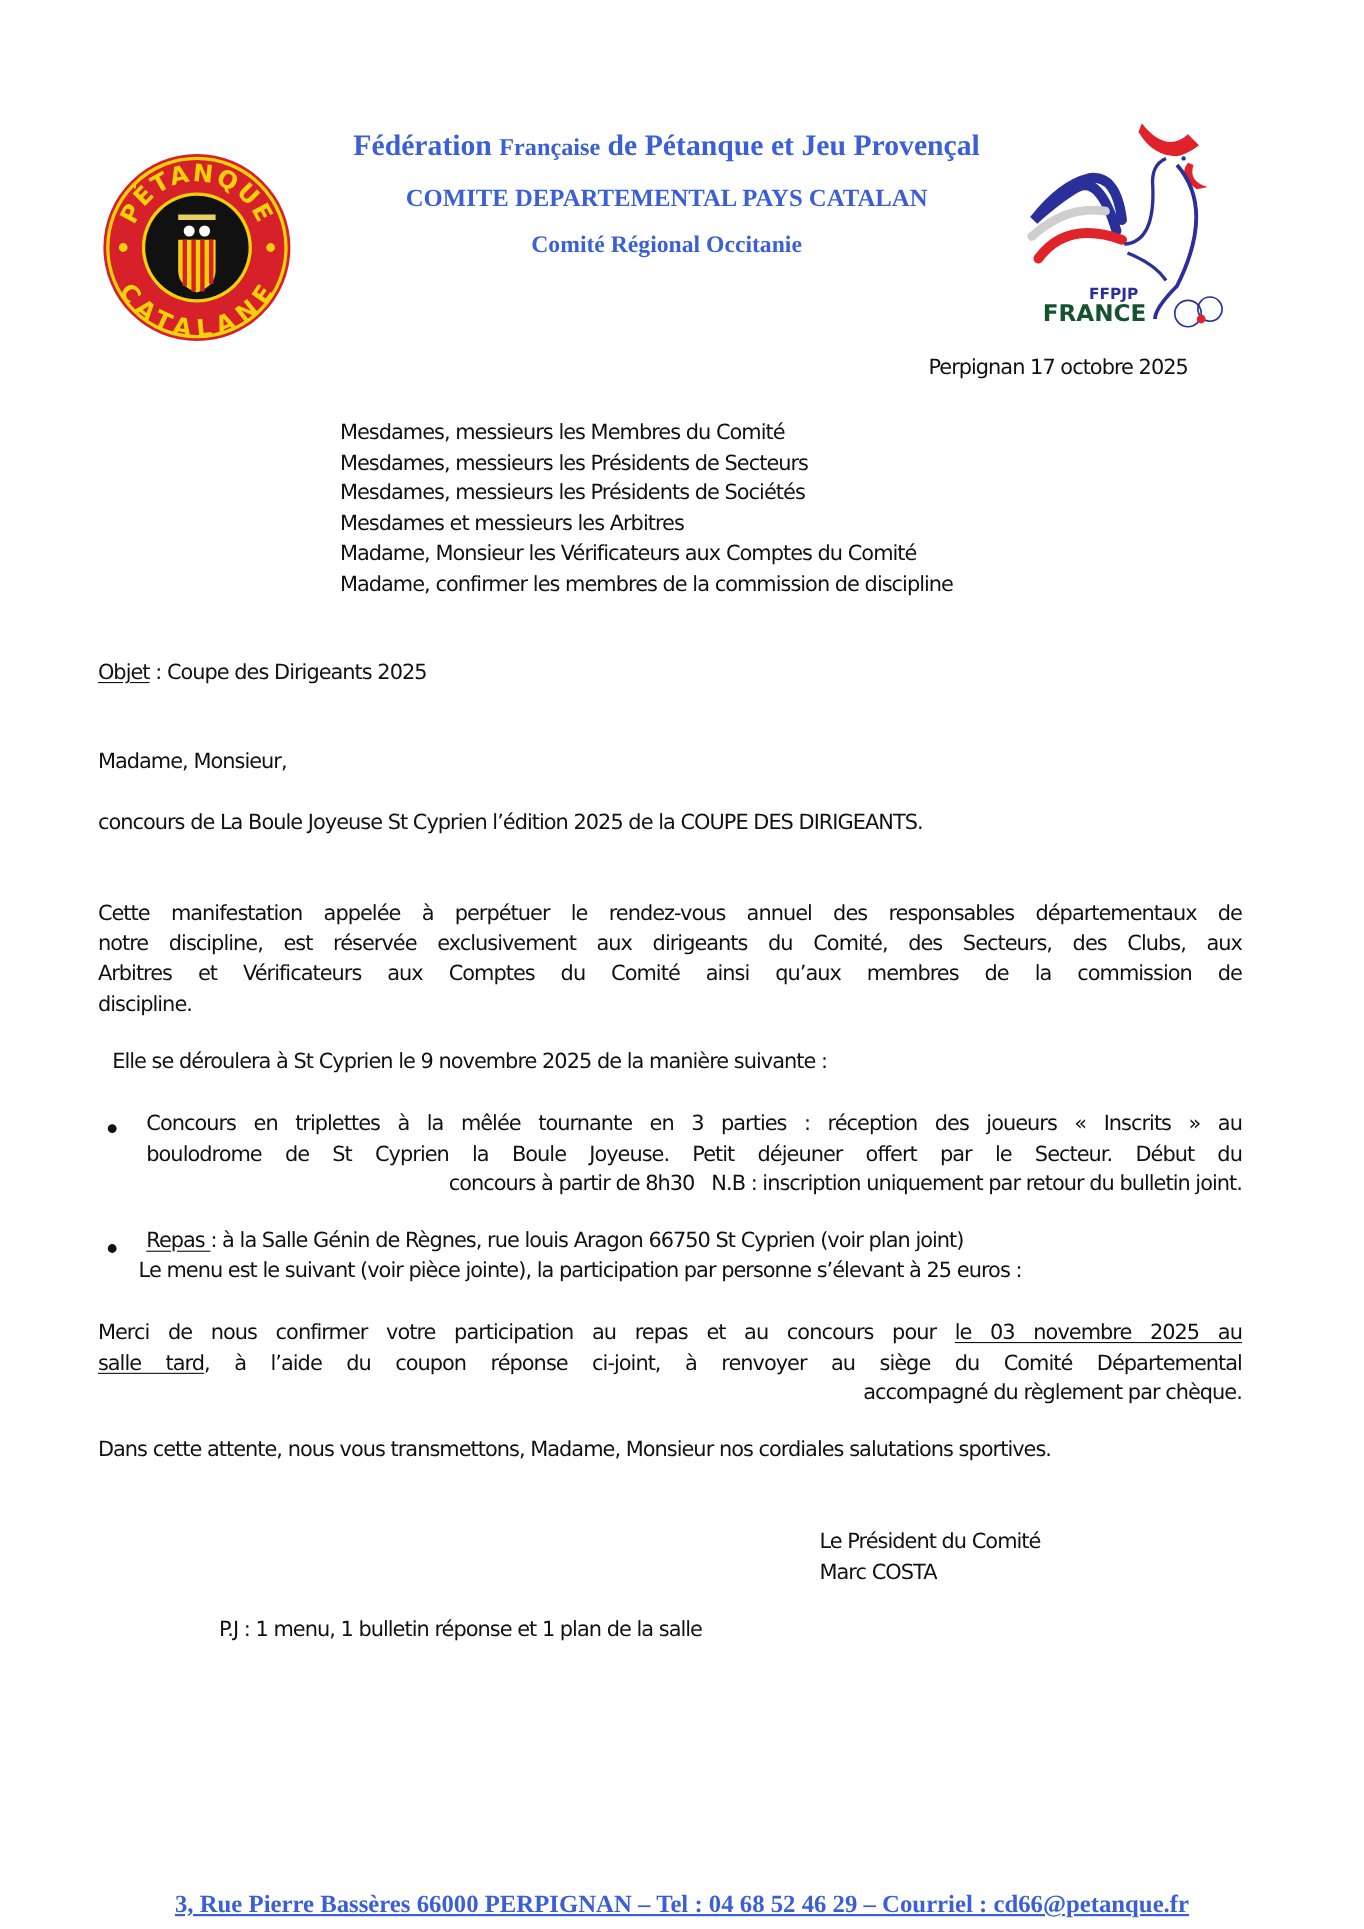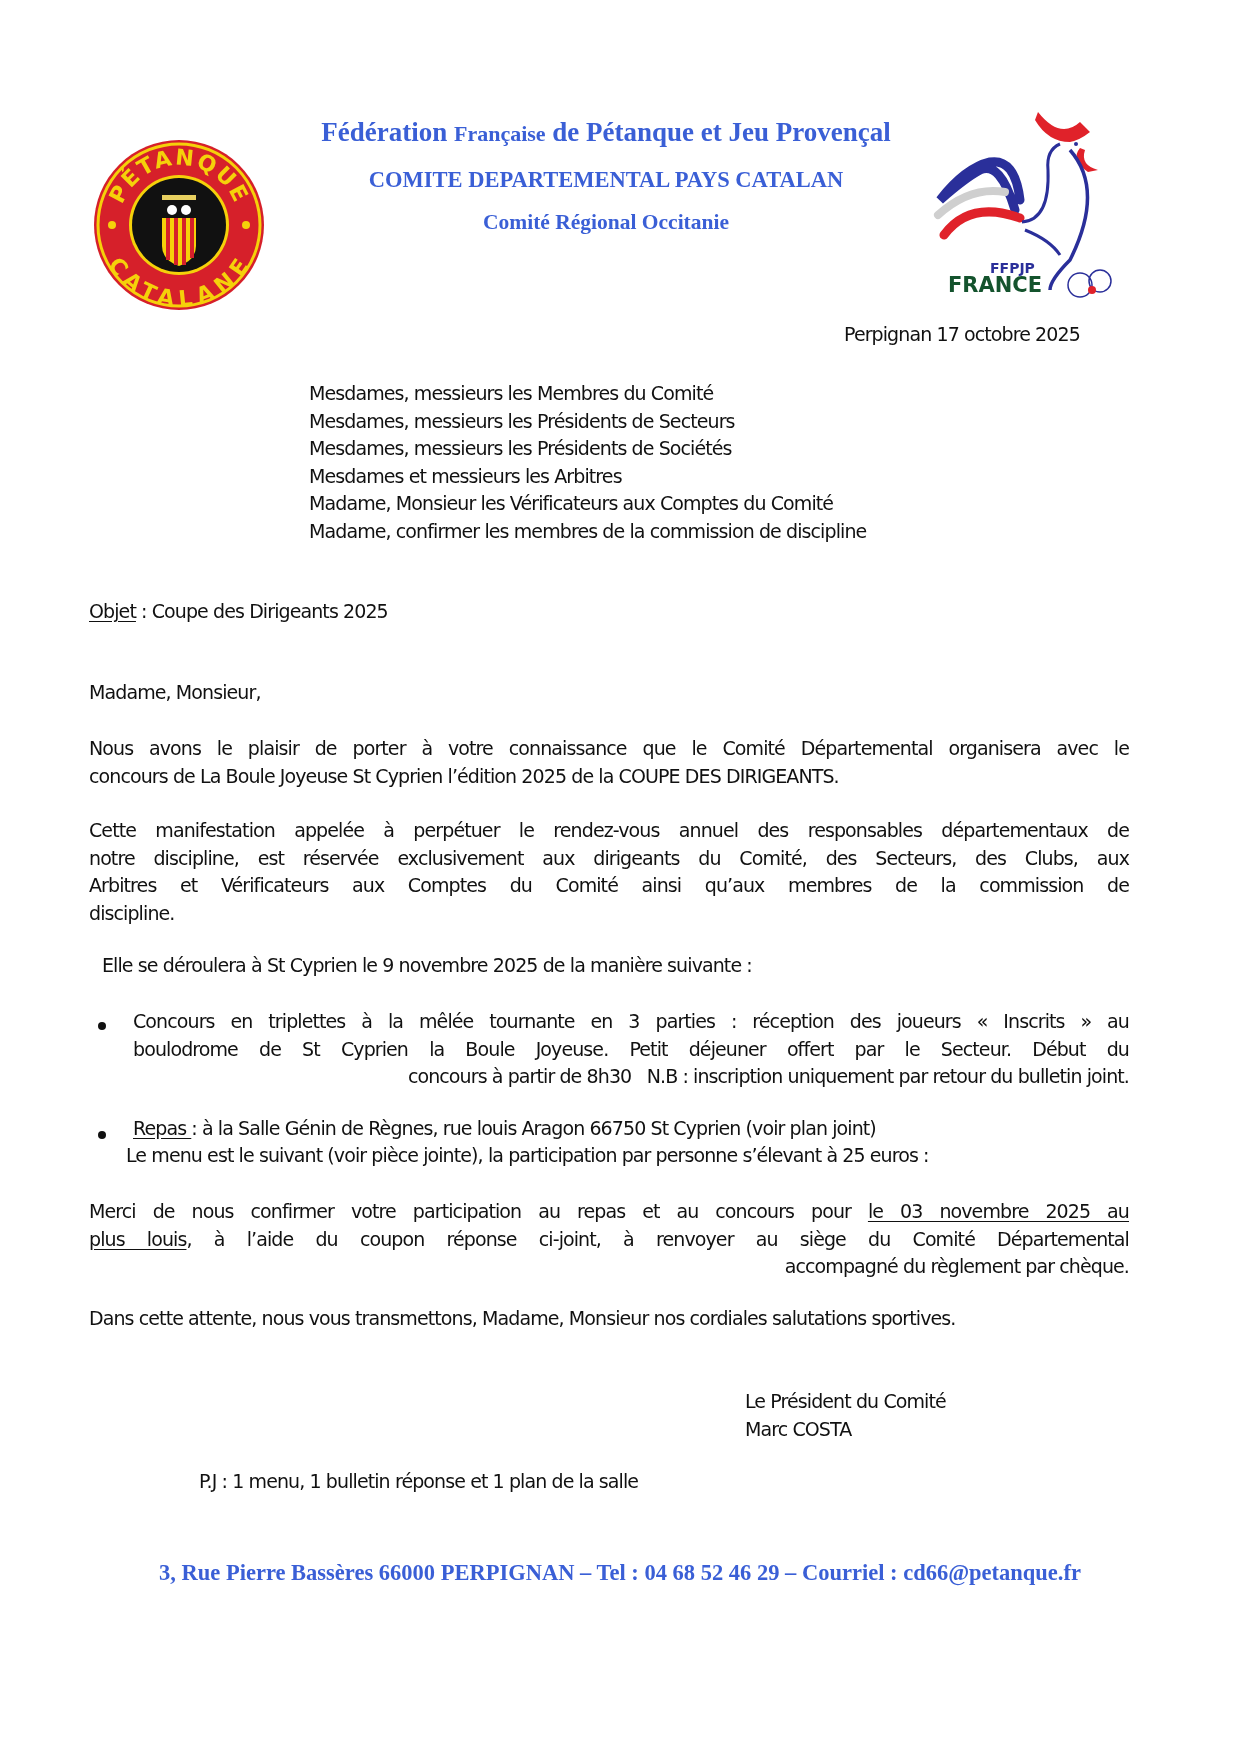--- a/index.html
+++ b/index.html
@@ -9,21 +9,21 @@
   .hdr1 { top:117px; left:0; width:1240px; text-align:center; font-size:27px; padding-left:0; }
   .hdr1 .small { font-size:22px; }
   .hdr2 { top:167px; width:1240px; text-align:center; font-size:22.5px; }
   .hdr3 { top:210px; width:1240px; text-align:center; font-size:21.5px; }
   .hdrwrap { left:-14px; }
   .body-text { font-family:"DejaVu Sans", sans-serif; font-size:19px; letter-spacing:-0.9px; word-spacing:0px; transform-origin:left top; }
   .line { white-space:nowrap; position:absolute; }
   .just { text-align:justify; text-align-last:justify; white-space:nowrap; display:block; }
   .u { text-decoration:underline; text-underline-offset:3px; }
   .bullet { position:absolute; width:8px; height:8px; border-radius:50%; background:#111; }
-  .footer { left:0; top:1560px; width:1240px; text-align:center; font-size:22.5px; }
+  .footer { left:0; top:1718px; width:1240px; text-align:center; font-size:22.5px;text-decoration:underline; }
 </style>
 </head>
 <body>
 
 <div class="abs" style="left:92px; top:138px; width:174px; height:174px;">
   <svg width="174" height="174" viewBox="0 0 174 174">
     <defs>
       <path id="arcTop" d="M 27 87 A 60 60 0 0 1 147 87"></path>
       <path id="arcBot" d="M 22 87 A 65 65 0 0 0 152 87"></path>
     </defs>
@@ -89,21 +89,20 @@
   <div class="line-r">Madame, confirmer les membres de la commission de discipline</div>
 </div>
 
 <div class="abs body-text line" style="left:89px; top:600px;">
   <span class="u">Objet</span><span> : Coupe des Dirigeants 2025</span>
 </div>
 
 <div class="abs body-text line" style="left:89px; top:681px;">Madame, Monsieur,</div>
 
 <div class="abs body-text" style="left:89px; top:735px; width:1040px; line-height:27.5px;">
-  <span class="just">Nous avons le plaisir de porter à votre connaissance que le Comité Départemental organisera avec le</span>
   <span style="white-space:nowrap;">concours de La Boule Joyeuse St Cyprien l’édition 2025 de la COUPE DES DIRIGEANTS.</span>
 </div>
 
 <div class="abs body-text" style="left:89px; top:817px; width:1040px; line-height:27.5px;">
   <span class="just">Cette manifestation appelée à perpétuer le rendez-vous annuel des responsables départementaux de</span>
   <span class="just">notre discipline, est réservée exclusivement aux dirigeants du Comité, des Secteurs, des Clubs, aux</span>
   <span class="just">Arbitres et Vérificateurs aux Comptes du Comité ainsi qu’aux membres de la commission de</span>
   <span style="display:block;">discipline.</span>
 </div>
 
@@ -117,21 +116,21 @@
 </div>
 
 <div class="bullet" style="left:98px; top:1131px;"></div>
 <div class="abs body-text line" style="left:133px; top:1117px;">
   <span class="u">Repas </span><span>: à la Salle Génin de Règnes, rue louis Aragon 66750 St Cyprien (voir plan joint)</span>
 </div>
 <div class="abs body-text line" style="left:126px; top:1144px;">Le menu est le suivant (voir pièce jointe), la participation par personne s’élevant à 25 euros :</div>
 
 <div class="abs body-text" style="left:89px; top:1198px; width:1040px; line-height:27.5px;">
   <span class="just"><span>Merci de nous confirmer votre participation au repas et au concours pour </span><span class="u">le 03 novembre 2025 au</span></span>
-  <span class="just"><span class="u">plus louis</span><span>, à l’aide du coupon réponse ci-joint, à renvoyer au siège du Comité Départemental</span></span>
+  <span class="just"><span class="u">salle tard</span><span>, à l’aide du coupon réponse ci-joint, à renvoyer au siège du Comité Départemental</span></span>
   <span style="display:block;text-align:right;">accompagné du règlement par chèque.</span>
 </div>
 
 <div class="abs body-text line" style="left:89px; top:1307px;">Dans cette attente, nous vous transmettons, Madame, Monsieur nos cordiales salutations sportives.</div>
 
 <div class="abs body-text" style="left:745px; top:1388px; line-height:27.5px;">
   <div>Le Président du Comité</div>
   <div>Marc COSTA</div>
 </div>
 

